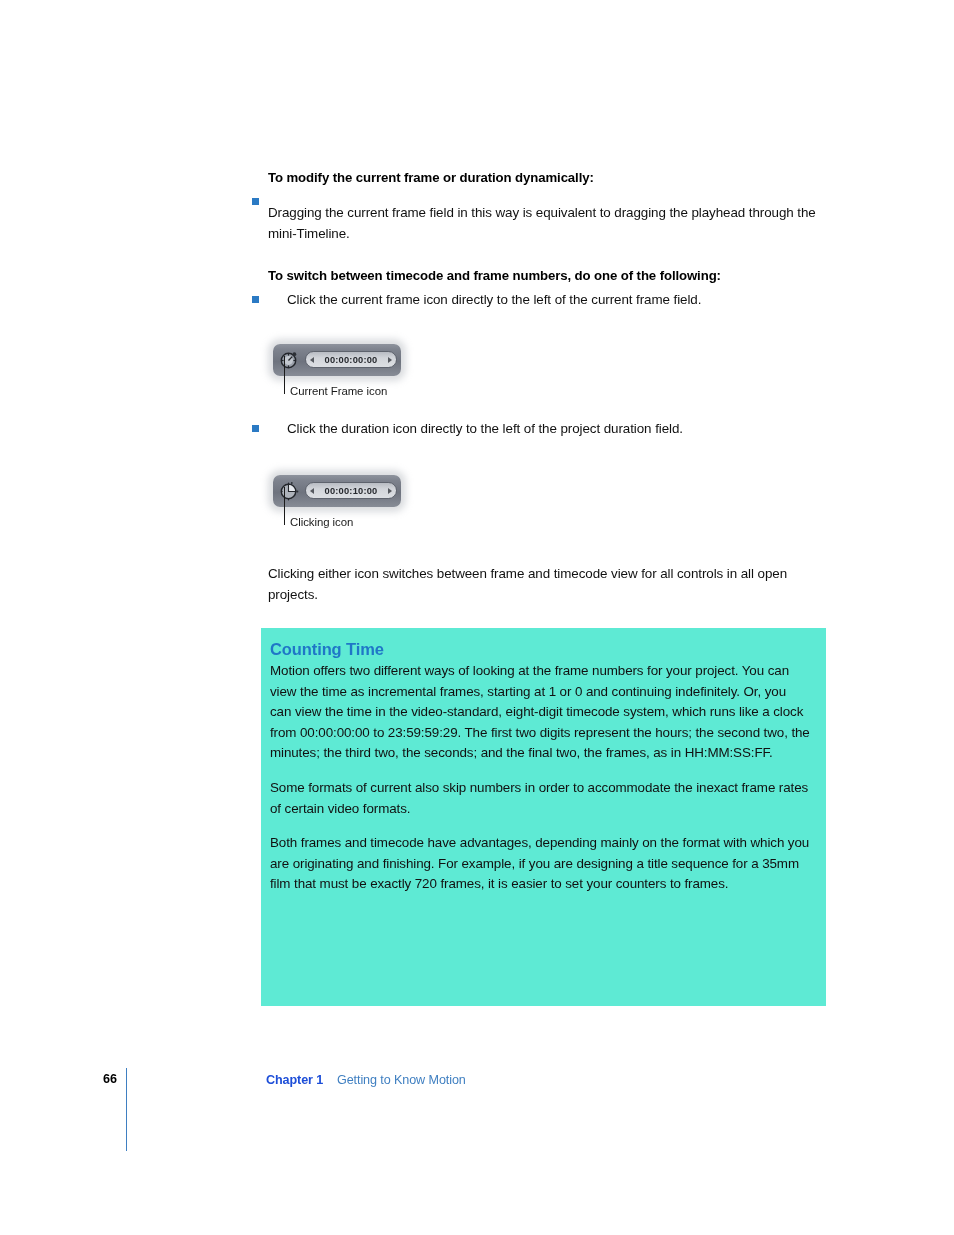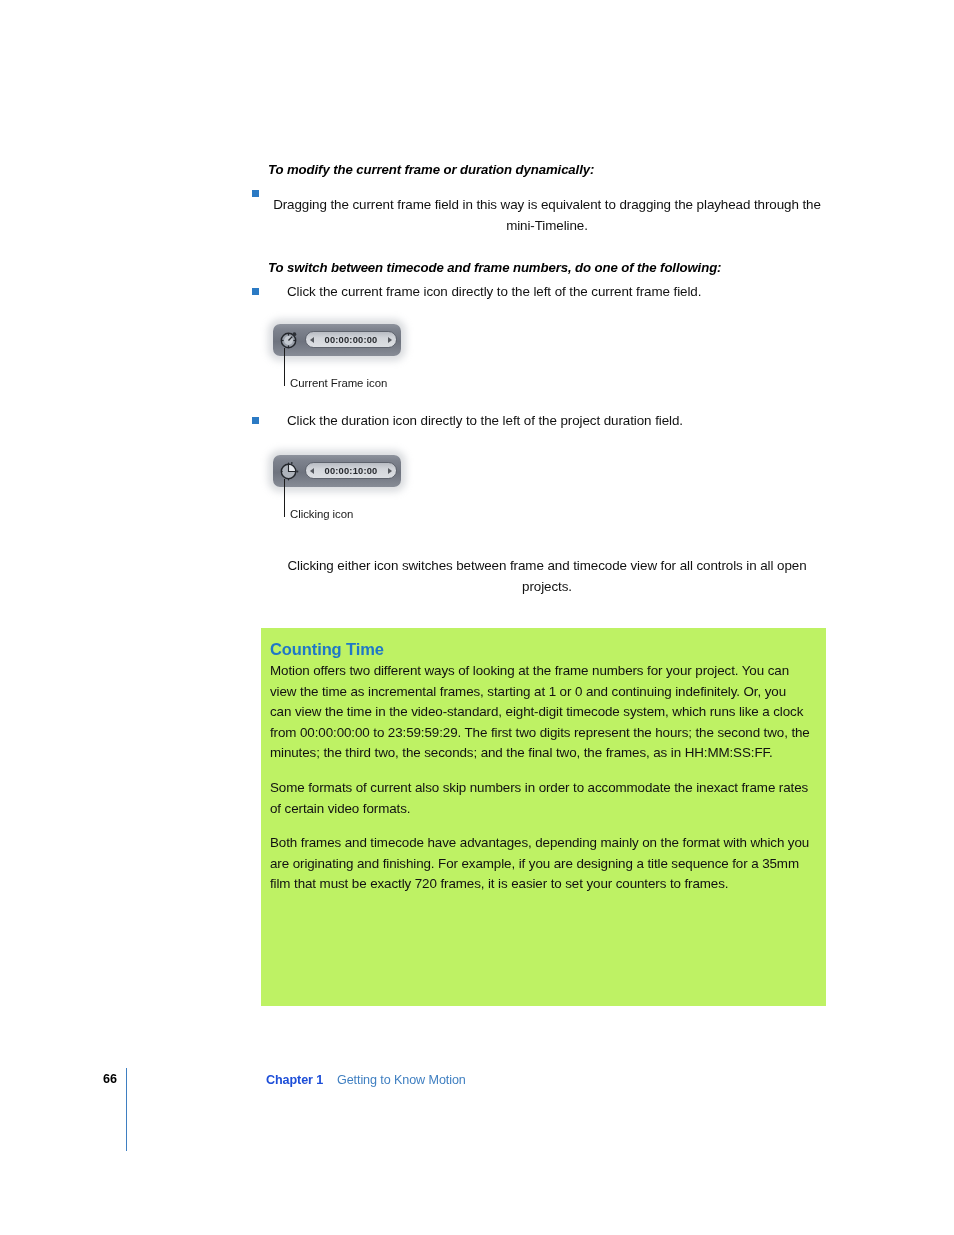--- a/index.html
+++ b/index.html
@@ -29,23 +29,22 @@
     left: 268px;
     top: 160px;
     width: 558px;
   }
 
   .proc-heading {
     font-size: 13.2px;
     font-weight: bold;
     line-height: 1.5;
     color: #000;
-    margin: 0 0 3px 0;
-    letter-spacing: -0.1px;
-    font-style: italic;
+    margin: 8px 0 3px 0;
+    letter-spacing: -0.1px;
   }
   .proc-heading.spaced { margin-top: 22px; }
 
   .bullet-item {
     position: relative;
     padding-left: 19px;
     font-size: 13.4px;
     line-height: 21px;
     color: #111;
     margin: 0 0 0 0;
@@ -59,35 +58,34 @@
     height: 7px;
     background: #2b7ac4;
     display: block;
   }
   .body-para {
     font-size: 13.4px;
     line-height: 21px;
     color: #111;
     margin: 14px 0 0 0;
     letter-spacing: -0.08px;
-    text-align: center;
   }
 
   
   .figure {
     position: relative;
     margin-top: 22px;
     height: 86px;
   }
   .figure-2 { margin-top: 24px; }
 
   .widget-shell {
     position: absolute;
     left: 5px;
-    top: 0;
+    top: 12px;
     width: 128px;
     height: 32px;
     border-radius: 7px;
     background: linear-gradient(to bottom,#8e939d 0%, #7d828d 18%, #6e737e 55%, #878c96 100%);
     box-shadow: 0 0 7px 5px rgba(170,174,182,0.42);
     display: flex;
     align-items: center;
     padding-left: 6px;
     box-sizing: border-box;
   }
@@ -149,21 +147,21 @@
     white-space: nowrap;
   }
 
   
   .sidebar-box {
     position: absolute;
     left: 261px;
     top: 628px;
     width: 565px;
     height: 378px;
-    background: #bef264;
+    background: #5eead4;
     box-sizing: border-box;
     padding: 10px 8px 10px 9px;
   }
   .sidebar-inner {
     padding-left: 0px;
     width: 540px;
   }
   .sidebar-title {
     color: #1f77c7;
     font-size: 16.5px;

